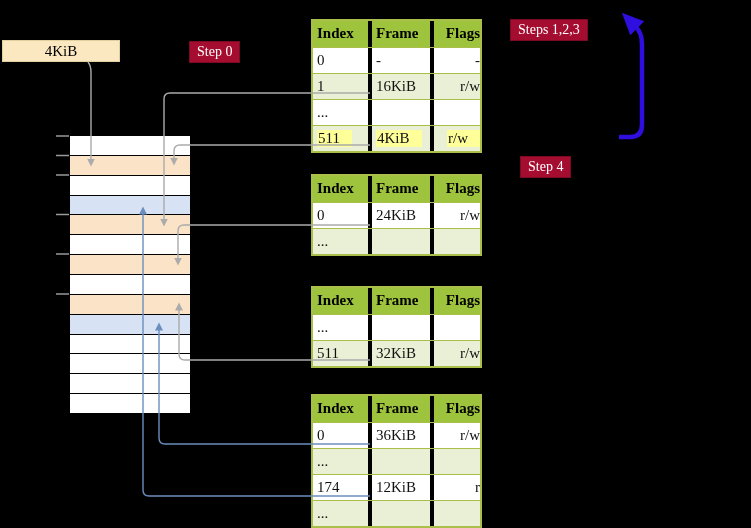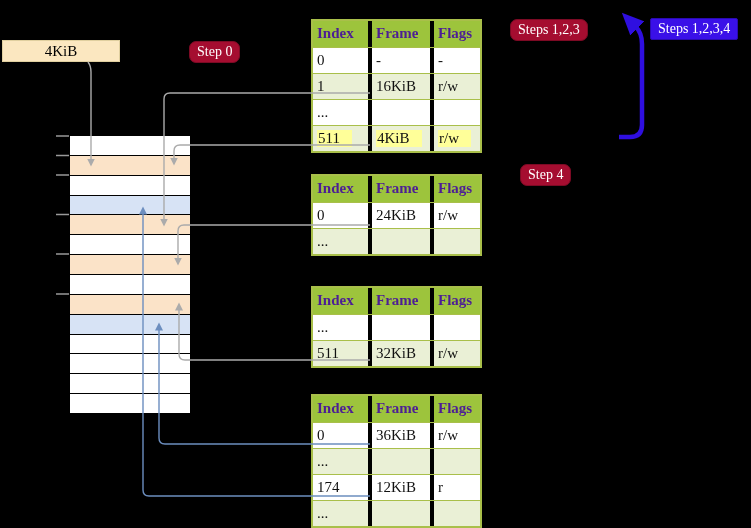--- a/index.html
+++ b/index.html
@@ -14,64 +14,63 @@
   }
   .trow { display:flex; height:25px; background:#fff; }
   .trow.head { height:26px; background:#9dc43c; }
   .trow.tint { background:#eaf0d6; }
   .trow + .trow { border-top:1px solid #a9bf4a; }
   .cell {
     box-sizing:border-box; padding:2px 0 0 4px; font-size:15px; line-height:21px;
     border-left:4px solid #000000; overflow:hidden; white-space:nowrap;
   }
   .cell:first-child { border-left:none; }
-  .c0 { width:55px; } .c1 { width:62px; } .c2 { width:50px; }
-  .trow.head .cell { color:#4c1d95; font-weight:bold; font-size:15px; padding-top:2px; }
+  .c0 { width:55px; } .c1 { width:62px; } .c2 { width:50px;text-align:right; }
+  .trow.head .cell { color:#000000; font-weight:bold; font-size:15px; padding-top:2px; }
   .hl { background:#ffff99; padding:0 12px 1px 1px; }
   #t1 { top:19px; }  #t2 { top:174px; }  #t3 { top:286px; }  #t4 { top:394px; }
   
   .stack {
     position:absolute; left:68px; top:134px; width:124px; height:281px;
     box-sizing:border-box; border:2px solid #000; background:#fff;
     display:flex; flex-direction:column;
   }
   .srow { flex:1; }
   .srow + .srow { border-top:1px solid #000; }
   .srow.white { background:#ffffff; }
   .srow.peach { background:#fbe3c8; }
   .srow.blue  { background:#d7e3f5; }
   
   .badge {
     position:absolute; font-size:14px; line-height:17px; color:#fff;
     padding:1px 7px 2px 7px; white-space:nowrap;
   }
-  .badge.red  { background:#a50d30; border:1px solid #7c0a24; border-radius:7px; }
+  .badge.red  { background:#a50d30; border:1px solid #7c0a24; border-radius:0; }
   .badge.blue { background:#3a10e8; border:1px solid #2a0ab0; border-radius:2px; }
   .pagesize {
     position:absolute; left:2px; top:40px; width:118px; height:22px;
     background:#fbe7c0; border:1px solid #e0cf9f; box-sizing:border-box;
     font-size:15px; line-height:20px; text-align:center; color:#000;
   }
   #step0  { left:189px; top:41px; }
   #steps123 { left:510px; top:19px; }
   #steps1234 { left:650px; top:18px; }
-  #step4 { left:520px; top:164px; }
+  #step4 { left:520px; top:156px; }
   
   #overlay { position:absolute; left:0; top:0; pointer-events:none; }
 </style>
 </head>
 <body>
 
 <div id="canvas">
 
   <div class="pagesize">4KiB</div>
 
   <div class="badge red" id="step0">Step 0</div>
   <div class="badge red" id="steps123">Steps 1,2,3</div>
-  <div class="badge blue" id="steps1234">Steps 1,2,3,4</div>
   <div class="badge red" id="step4">Step 4</div>
 
   <div class="stack">
       <div class="srow white"></div>
       <div class="srow peach"></div>
       <div class="srow white"></div>
       <div class="srow blue"></div>
       <div class="srow peach"></div>
       <div class="srow white"></div>
       <div class="srow peach"></div>

